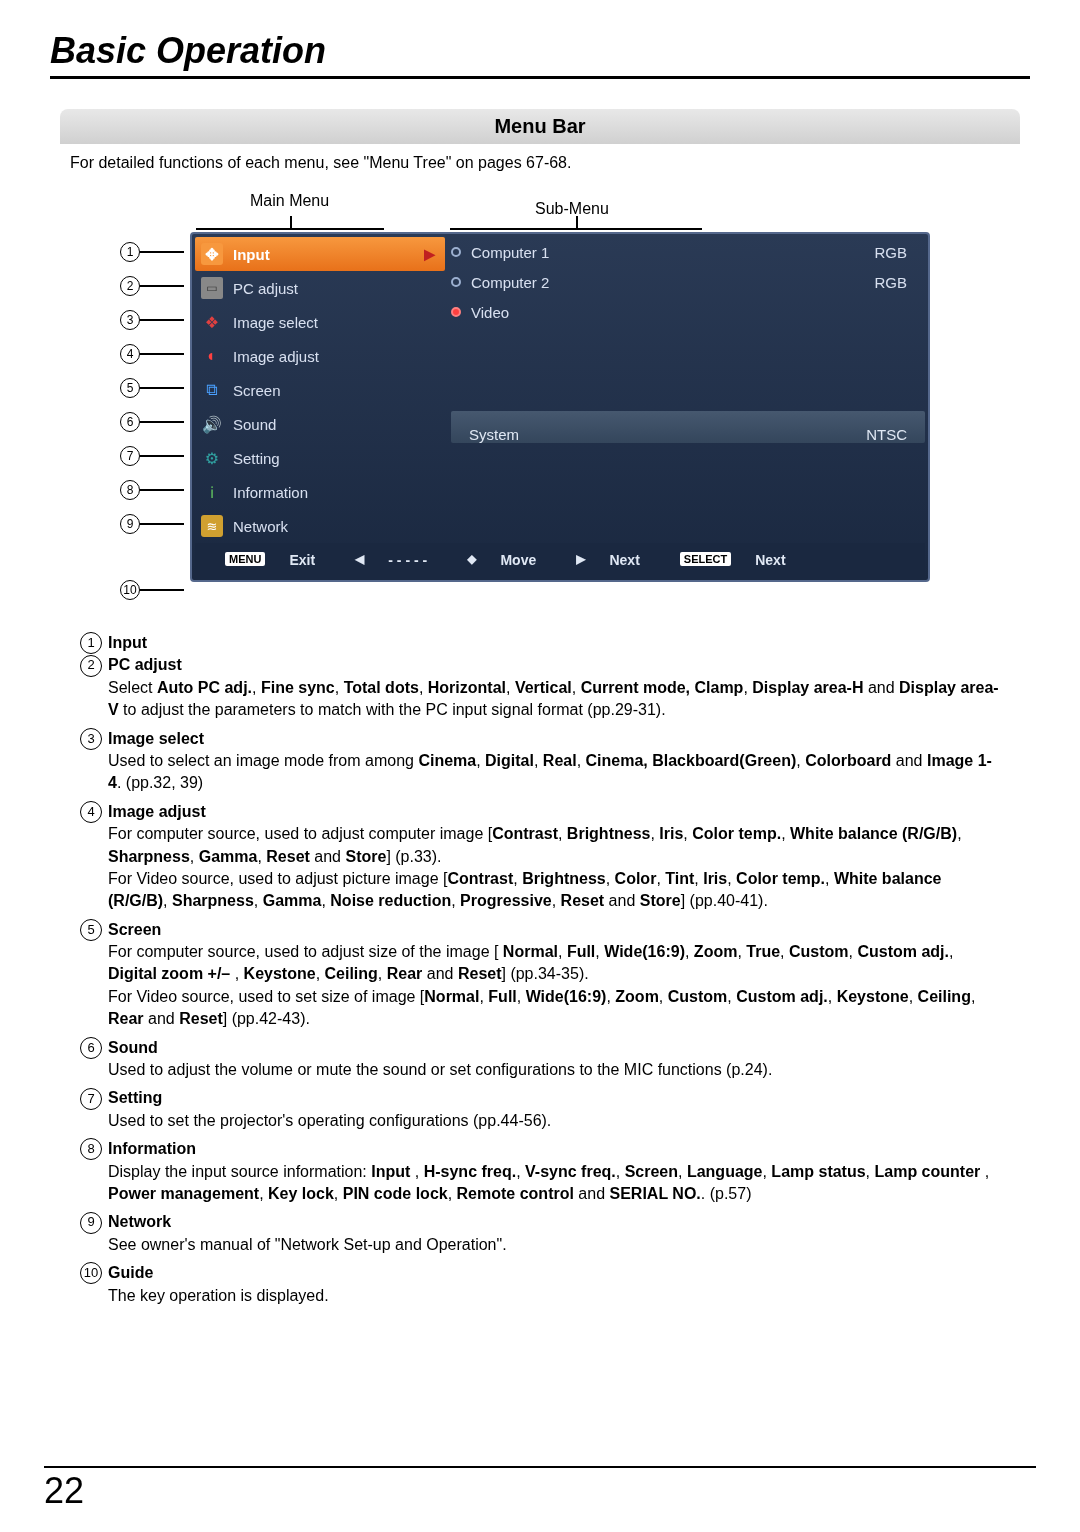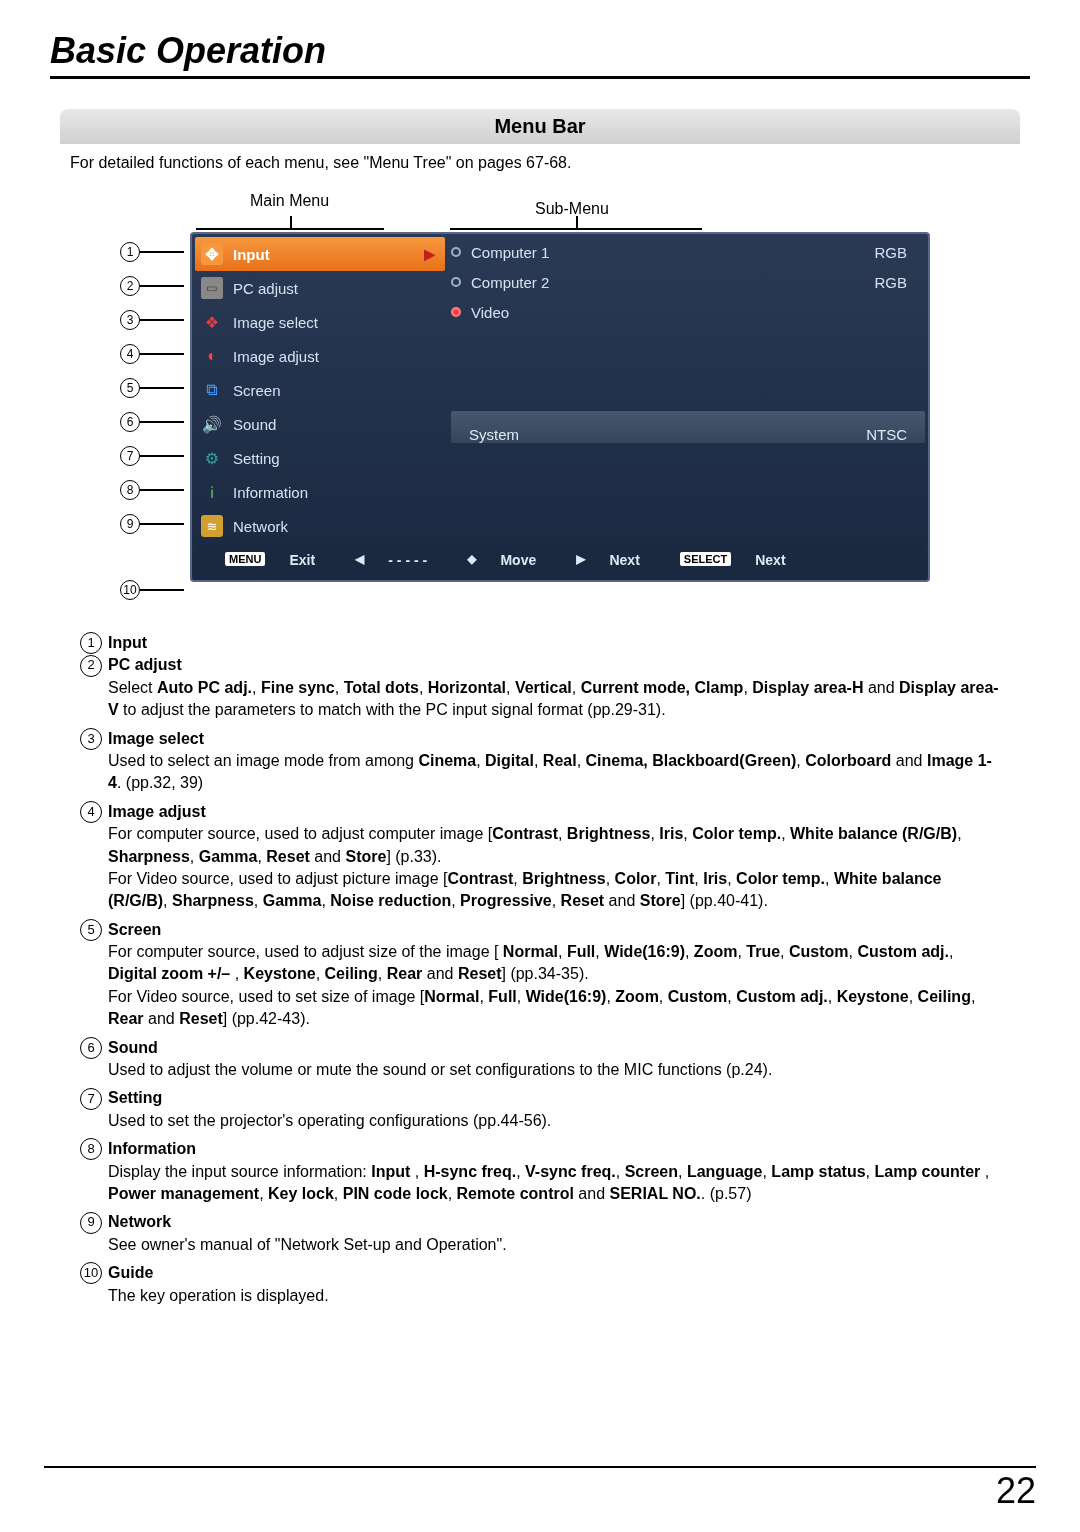--- a/index.html
+++ b/index.html
@@ -192,21 +192,20 @@
   .def-body { margin-left: 28px; margin-bottom: 6px; }
   b { font-weight: bold; }
   .page-num {
     position: absolute;
     bottom: 20px;
     left: 44px;
     font-size: 36px;
     border-top: 2px solid #000;
     width: 992px;
     padding-top: 2px;
-    text-align: right;
   }
 </style>
 </head>
 <body>
 
 <div class="page-title">Basic Operation</div>
 
 <div class="section-header">Menu Bar</div>
 
 <div class="intro">For detailed functions of each menu, see "Menu Tree" on pages 67-68.</div>

